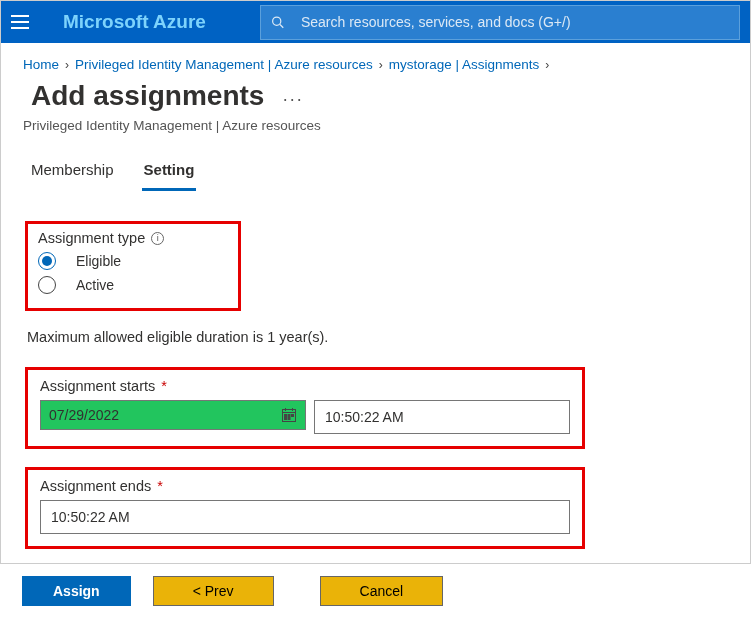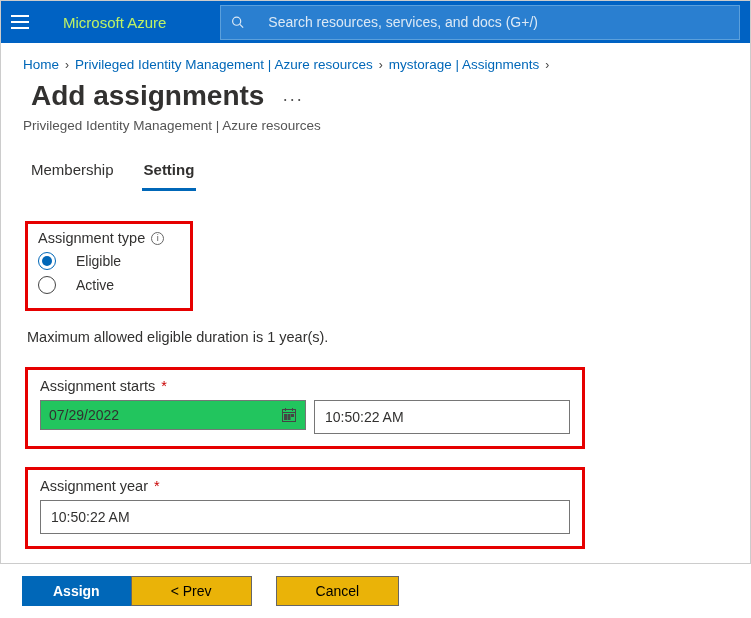--- a/index.html
+++ b/index.html
@@ -22,33 +22,33 @@
     padding: 0 10px;
     gap: 14px;
   }
   .hamburger {
     width: 20px; height: 20px;
     display: flex; flex-direction: column; justify-content: center; gap: 4px;
     cursor: pointer;
   }
   .hamburger span { display:block; height:2px; background:#fff; width:18px; }
   .brand {
-    color: #bef264; font-weight:400; font-size:15px;
+    color: #7dd3fc; font-weight:700; font-size:19px;
     margin-left: 18px;
     margin-right: 40px;
   }
   .search-wrap {
     flex: 1;
     background: #2a7fd0;
     border: 1px solid #5ba0dc;
     height: 35px;
     display:flex;
     align-items:center;
     padding: 0 10px;
-    gap: 24px;
+    gap: 17px;
     color: #dce9f5;
   }
   .search-wrap input {
     background: transparent;
     border: none;
     outline: none;
     color: #fff;
     width: 100%;
     font-size: 14px;
   }
@@ -117,21 +117,21 @@
     border:1px solid #767676; height:30px; padding:16px 10px; background:#fff;
     display:flex; align-items:center;
   }
   .cal-icon { width:16px; height:16px; }
 
   
   .footer {
     position: absolute; bottom: 0; left:0; right:0;
     border-top:1px solid #ccc;
     padding: 12px 22px;
-    display:flex; 
+    display:flex; gap: 22px;
     background:#fff;
   }
   .btn {
     height:30px; padding: 0 39px; font-size:14px;
     border:1px solid #666; background:#eab308; cursor:pointer;
     display:flex; align-items:center; justify-content:center;
   }
   .btn.primary { background:#0067b8; color:#fff; border-color:#0067b8; font-weight:600; padding:0 30px; }
   .btn.ml { margin-left: 24px; }
 </style>
@@ -169,21 +169,21 @@
 </div>
 <div class="subhead">Privileged Identity Management | Azure resources</div>
 
 <div class="tabs">
   <div class="tab">Membership</div>
   <div class="tab active">Setting</div>
 </div>
 
 <div class="form-area">
 
-  <div class="highlight-box" style="width:168px;">
+  <div class="highlight-box" style="width:216px;">
     <div class="label-row">
       <span>Assignment type</span>
       <span class="info-icon">i</span>
     </div>
     <div class="radio-row">
       <span class="radio checked">
           <span class="dot"></span>
         </span>
       <span>Eligible</span>
     </div>
@@ -216,21 +216,21 @@
         </svg>
       </div>
       <div class="time-inp">
         <span>10:50:22 AM</span>
       </div>
     </div>
   </div>
 
   <div class="highlight-box wide">
     <div class="label-row">
-      <span>Assignment year</span>
+      <span>Assignment ends</span>
       <span class="req">*</span>
     </div>
     <div class="dt-row">
       <div class="time-inp">
         <span>10:50:22 AM</span>
       </div>
     </div>
   </div>
 
 </div>

